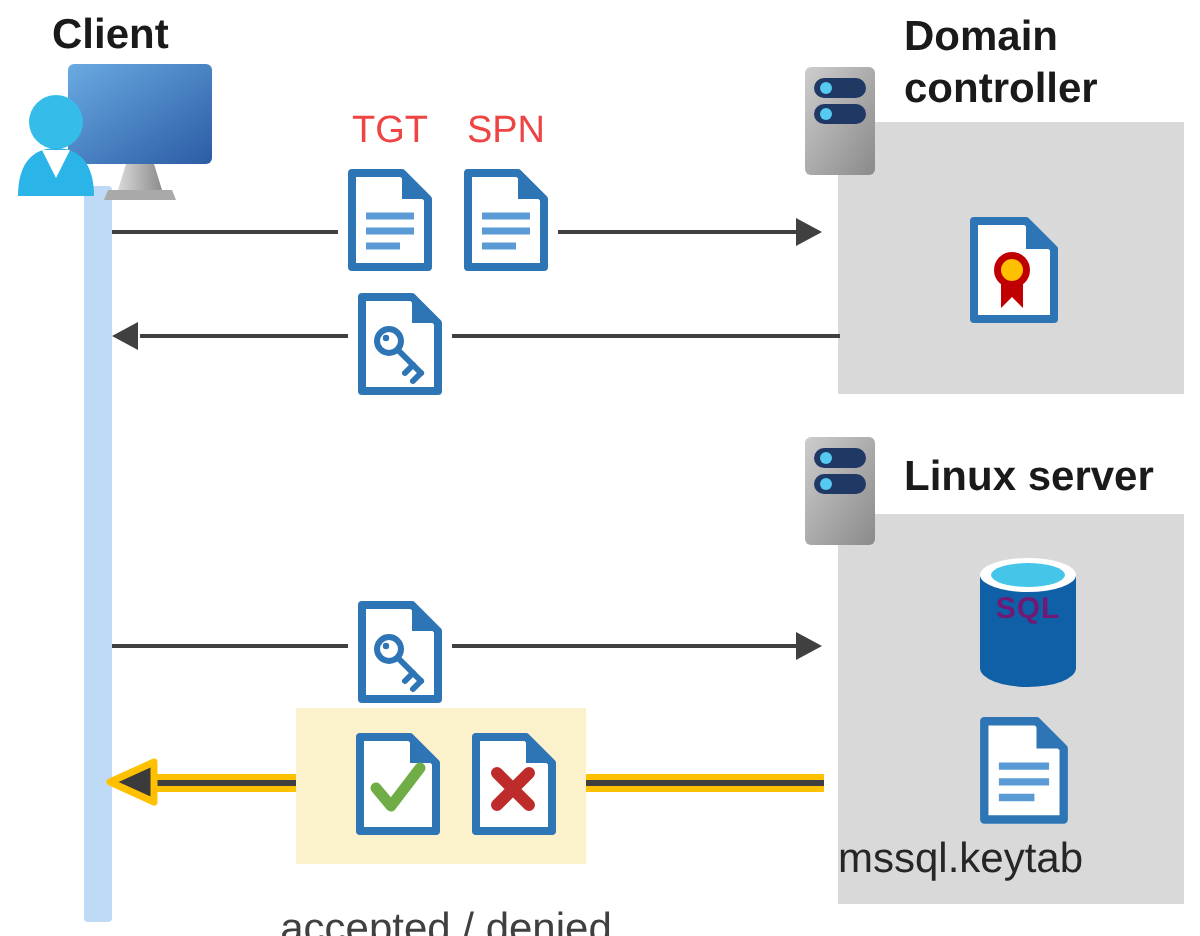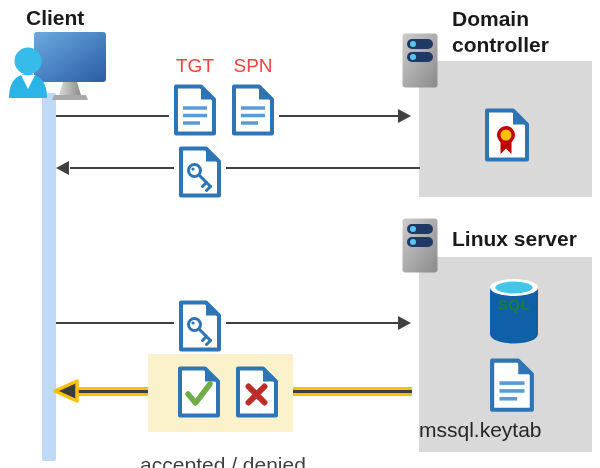--- a/index.html
+++ b/index.html
@@ -13,21 +13,21 @@
   .caption{font-size:21px;color:#404040;text-align:center;}
   .gray-box{background:#d9d9d9;}
   .lifeline{background:#bedaf7;border-radius:2px;}
   .msg-line{height:2px;background:#404040;}
   .head-right{width:0;height:0;border-top:7px solid transparent;border-bottom:7px solid transparent;border-left:13px solid #404040;}
   .head-left{width:0;height:0;border-top:7px solid transparent;border-bottom:7px solid transparent;border-right:13px solid #404040;}
   .yellow-bar{height:9px;background:linear-gradient(to bottom,#ffc000 0 3px,#3f3f3f 3px 6px,#ffc000 6px 9px);}
   .highlight{background:#fbf2cc;}
   .doc{width:44px;height:52px;}
   .doc svg,.icon svg{display:block;width:100%;height:100%;}
-  .sql-badge{font-weight:bold;font-size:15px;color:#15803d;text-align:center;letter-spacing:.5px;}
+  .sql-badge{font-weight:bold;font-size:15px;color:#701a75;text-align:center;letter-spacing:.5px;}
   .keytab-label{font-size:21px;color:#262626;text-align:left;}
 </style>
 </head>
 <body>
 
 <div id="stage">
 
   <svg width="0" height="0" style="position:absolute" aria-hidden="true">
     <defs>
       <linearGradient id="gradMon" x1="0" y1="0" x2="1" y2="1">

